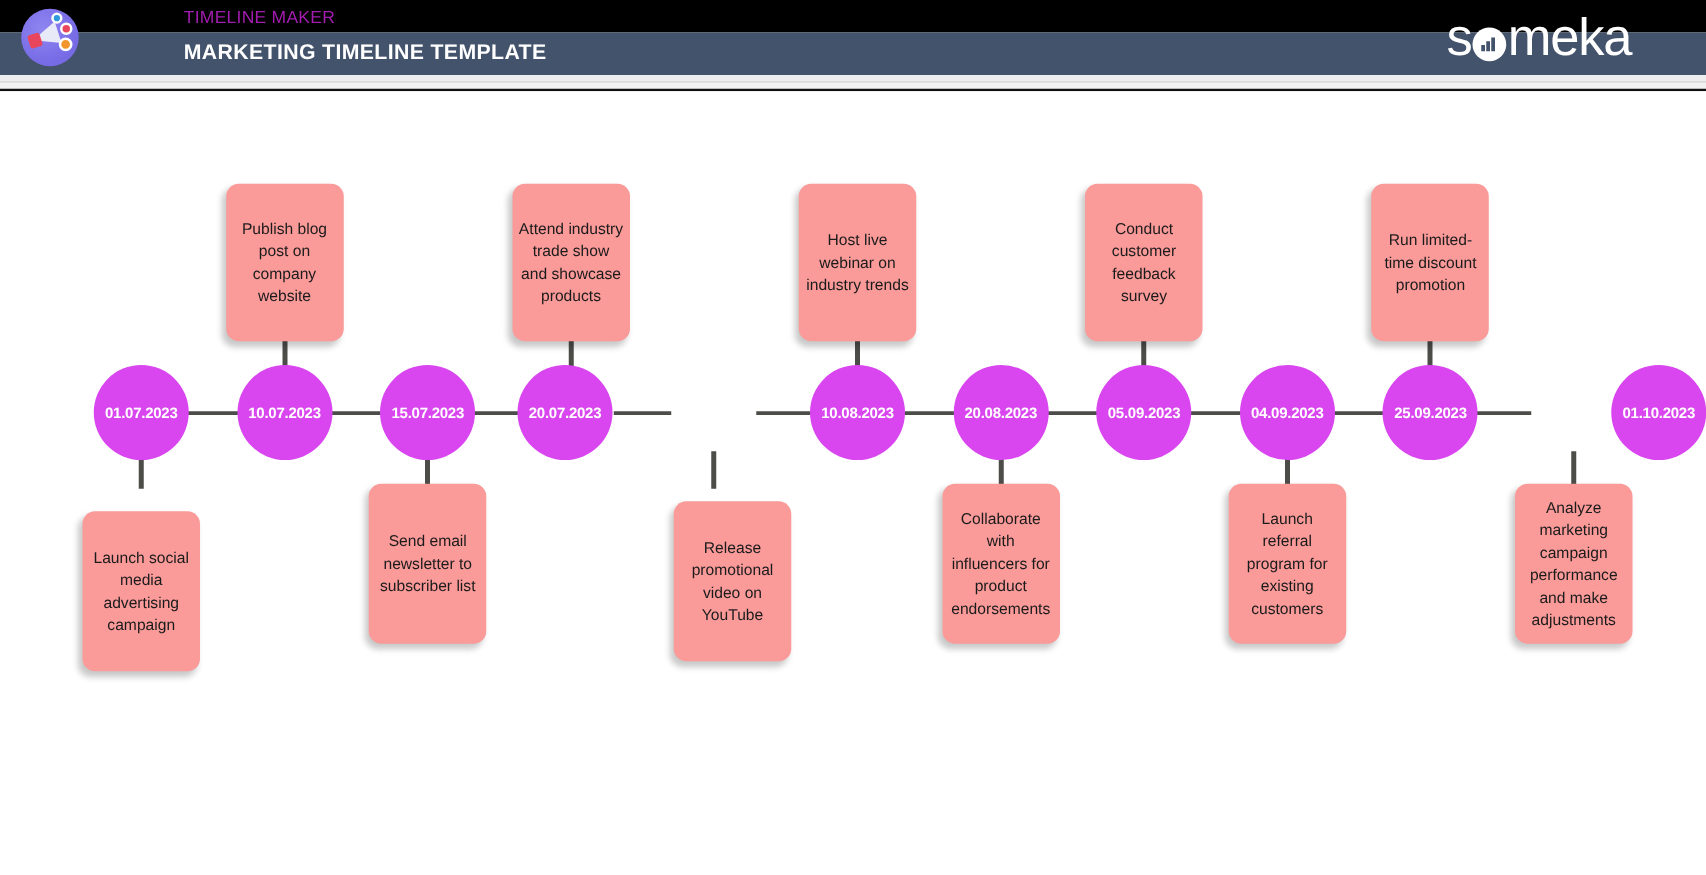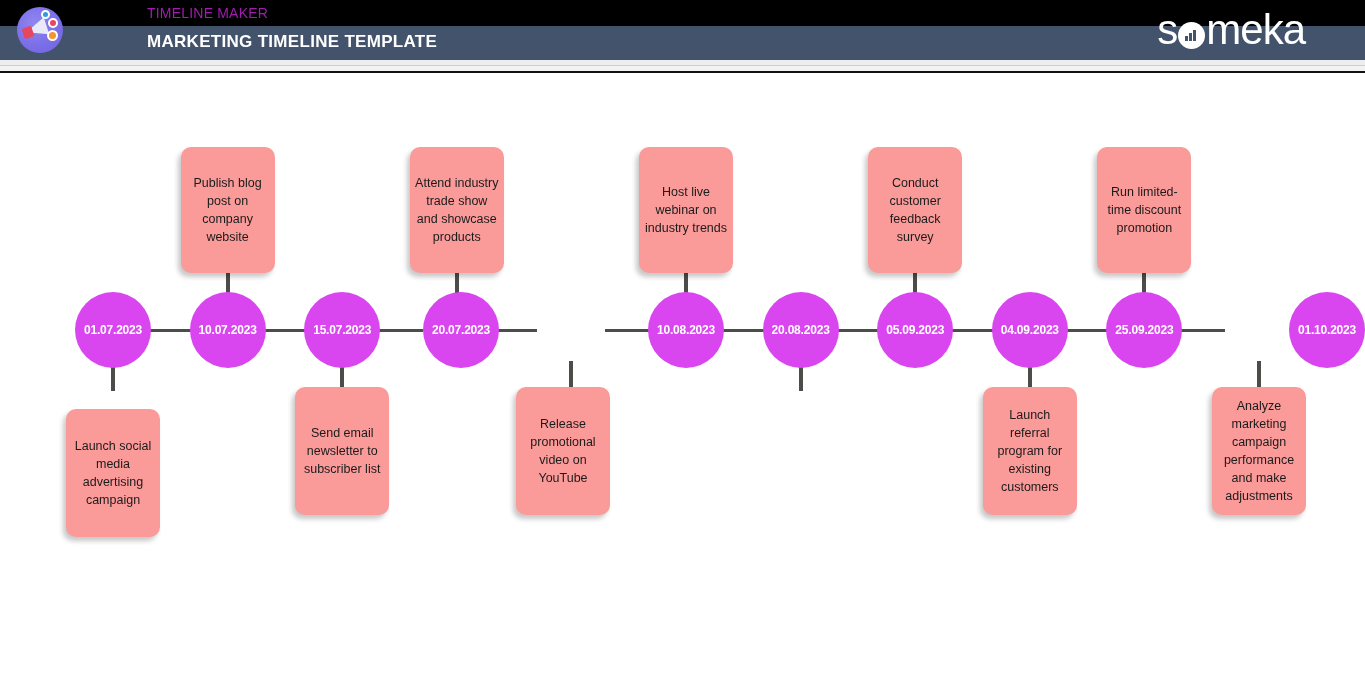--- a/index.html
+++ b/index.html
@@ -274,35 +274,38 @@
     <div class="card bottom" style="left: 295.2px;">
       <div class="card-text">Send email newsletter to subscriber list</div>
     </div>
     <div class="node" style="left: 304.2px; top: 219px;">
       <span class="node-date">15.07.2023</span>
     </div>
     <div class="stem" style="left: 454.8px; top: 196px; height: 30px;"></div>
     <div class="card top" style="left: 409.8px;">
       <div class="card-text">Attend industry trade show and showcase products</div>
     </div>
-    <div class="node" style="left: 423px; top: 219px; text-align: center;">
+    <div class="node" style="left: 414px; top: 219px; text-align: center;">
       <span class="node-date">20.07.2023</span>
     </div>
     <div class="stem" style="left: 569.4px; top: 288px; height: 30px;"></div>
-    <div class="card bottom" style="left: 516px;">
+    <div class="card bottom" style="left: 539px; margin-top: 14px;">
       <div class="card-text">Release promotional video on YouTube</div>
     </div>
     <div class="stem" style="left: 684px; top: 196px; height: 30px;"></div>
     <div class="card top" style="left: 639px;">
       <div class="card-text">Host live webinar on industry trends</div>
     </div>
     <div class="node" style="left: 648px; top: 219px;">
       <span class="node-date">10.08.2023</span>
     </div>
     <div class="stem" style="left: 798.6px; top: 288px; height: 30px;"></div>
+    <div class="card bottom" style="left: 753.6px;">
+      <div class="card-text">Collaborate with influencers for product endorsements</div>
+    </div>
     <div class="node" style="left: 762.6px; top: 219px;">
       <span class="node-date">20.08.2023</span>
     </div>
     <div class="stem" style="left: 913.2px; top: 196px; height: 30px;"></div>
     <div class="card top" style="left: 868.2px;">
       <div class="card-text">Conduct customer feedback survey</div>
     </div>
     <div class="node" style="left: 877.2px; top: 219px; text-align: center;">
       <span class="node-date">05.09.2023</span>
     </div>

